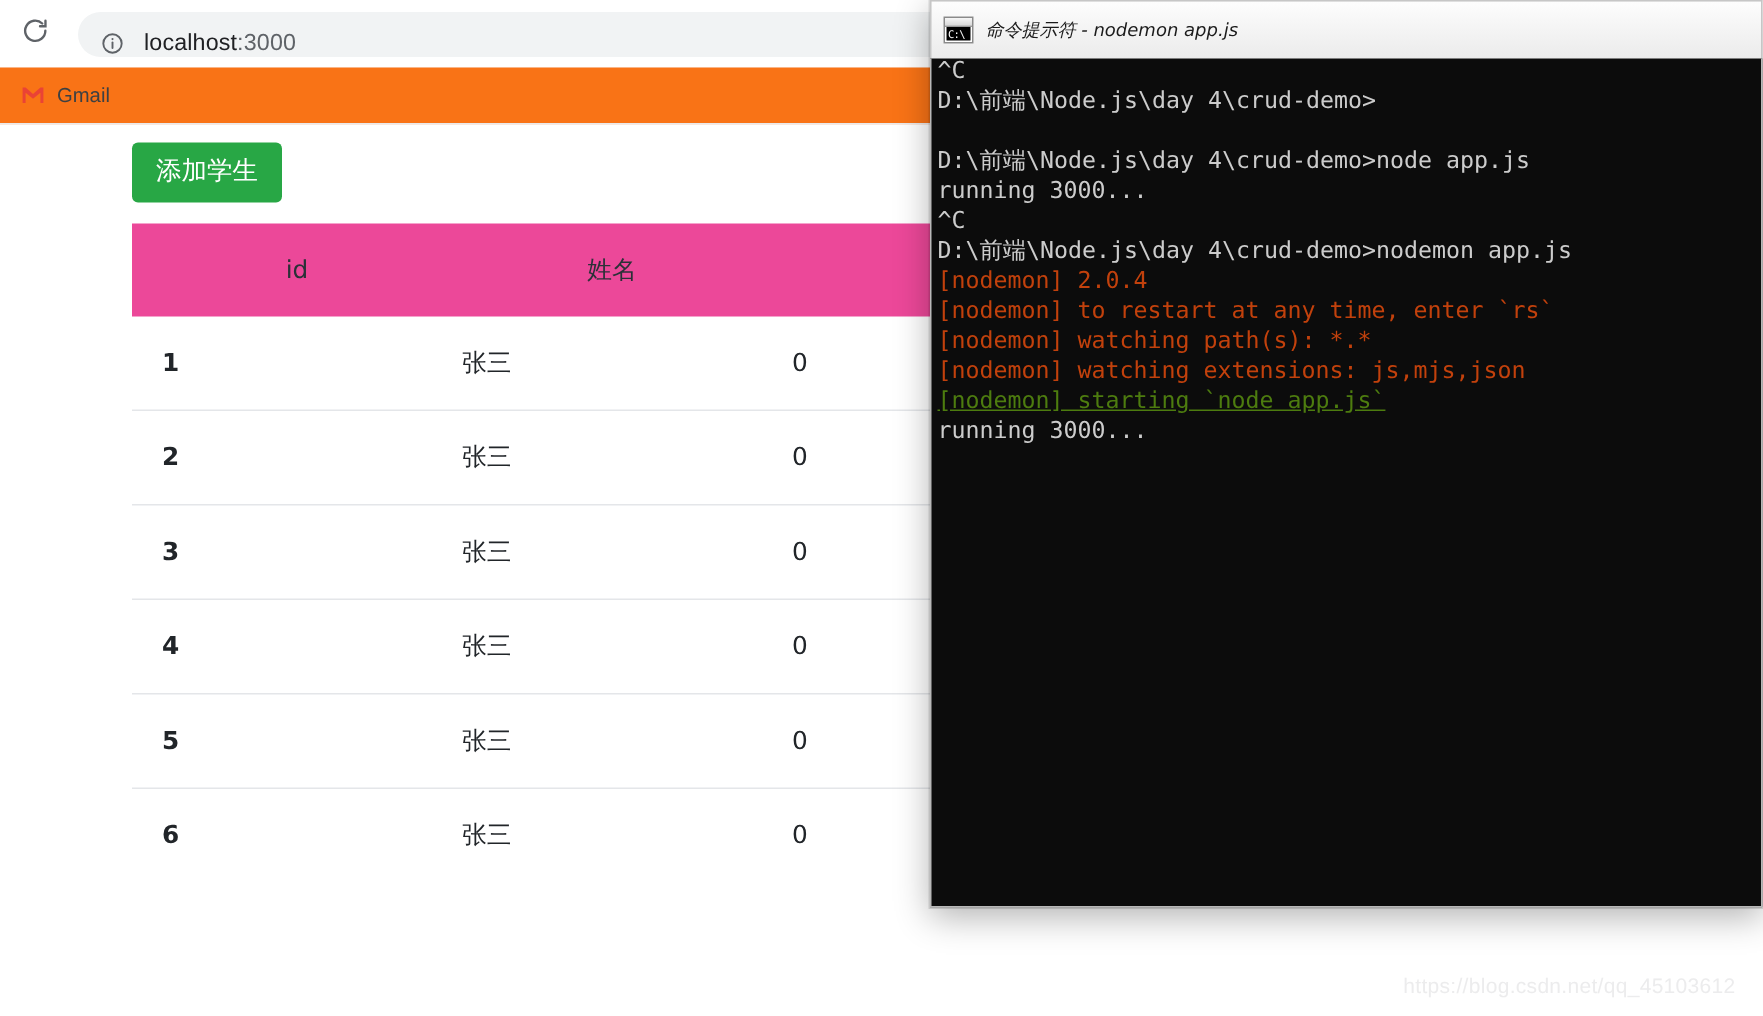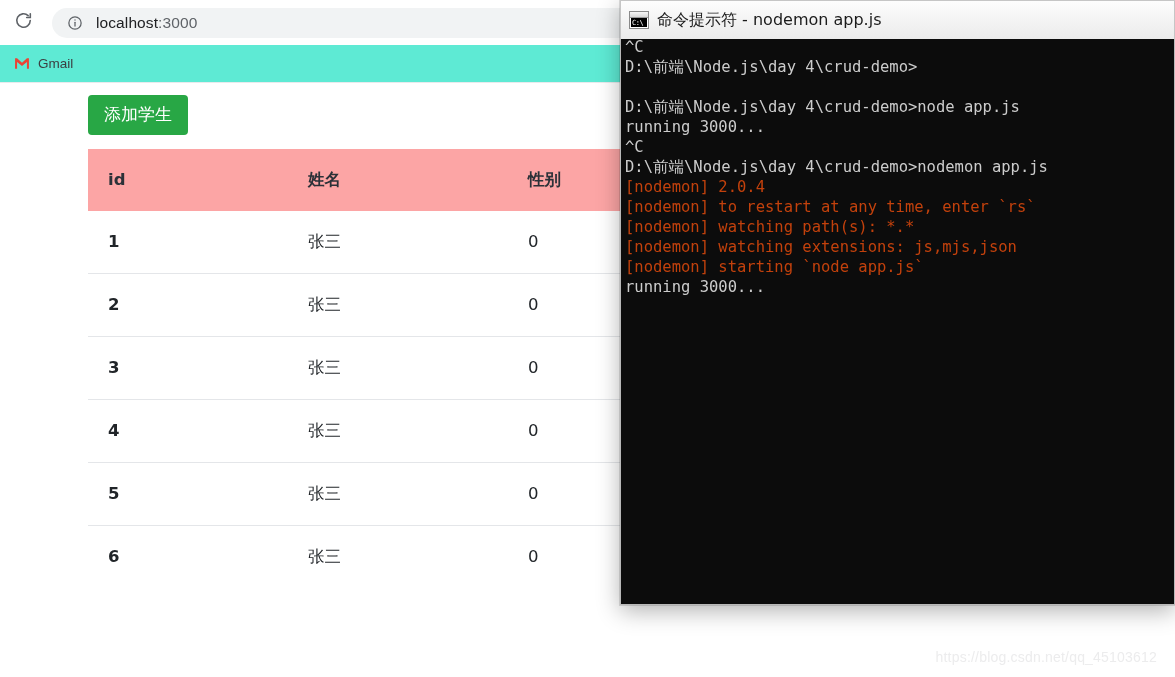--- a/index.html
+++ b/index.html
@@ -45,21 +45,21 @@
     cursor: pointer;
   }
   #omnibox {
     margin-left: 14px;
     height: 30px;
     flex: 1;
     max-width: 1110px;
     background: #f1f3f4;
     border-radius: 16px;
     display: flex;
-    align-items: center;
+    align-items: flex-end;
     padding: 0 14px;
     box-sizing: border-box;
     cursor: text;
   }
   #site-info-icon {
     width: 18px; height: 18px;
     margin-right: 12px;
     flex: 0 0 auto;
     display: flex;
     align-items: center;
@@ -72,21 +72,21 @@
     white-space: nowrap;
   }
   #omnibox-url .dim { color: #5f6368; }
 
   
   #bookmarks-bar {
     position: absolute;
     left: 0; top: 45px;
     width: 1155px;
     height: 37px;
-    background: #5eead4;
+    background: #f97316;
     border-bottom: 1px solid #e8eaed;
     display: flex;
     align-items: center;
   }
   .bookmark-item {
     display: flex;
     align-items: center;
     height: 26px;
     padding: 0 8px;
     margin-left: 6px;
@@ -150,24 +150,24 @@
     text-align: center;
   }
 
   #students-table {
     margin-top: 14px;
     width: 980px;
     border-collapse: collapse;
     table-layout: fixed;
   }
   #students-table th {
-    background: #fca5a5;
-    text-align: left;
+    background: #ec4899;
+    text-align: center;
     font-size: 16.5px;
-    font-weight: bold;
+    font-weight: normal;
     color: #2b3138;
     padding: 20px 0 20px 20px;
     border: none;
     font-family: "DejaVu Sans", "Liberation Sans", sans-serif;
   }
   #students-table td {
     font-size: 16.5px;
     color: #212529;
     padding: 20px 0 20px 20px;
     border-top: 1px solid #e4e6e9;
@@ -236,24 +236,25 @@
     color: #ffffff;
     font-family: "DejaVu Sans Mono", monospace;
     font-size: 7px;
     line-height: 10px;
     text-align: left;
     padding-left: 1px;
     letter-spacing: -0.5px;
     overflow: hidden;
   }
   #cmd-title-text {
-    font-size: 16px;
+    font-size: 12px;
     color: #1b1b1b;
     white-space: nowrap;
     font-family: "DejaVu Sans", "Liberation Sans", sans-serif;
+    font-style: italic;
   }
   #cmd-console {
     position: relative;
     height: 566px;
     background: #0c0c0c;
     border: 1px solid #b9b9b9;
     border-top: none;
     box-sizing: border-box;
     overflow: hidden;
     padding: 0px 0 0 4px;
@@ -263,21 +264,21 @@
     font-size: 15.5px;
     line-height: 20px;
     white-space: pre;
     color: #cccccc;
     letter-spacing: 0px;
     margin-top: -2px;
   }
   .cmd-line { height: 20px; }
   .seg-default { color: #cccccc; }
   .seg-yellow  { color: #c2410c; }
-  .seg-green   { color: #c2410c; }
+  .seg-green   { color: #4d7c0f; text-decoration: underline; }
 </style>
 </head>
 <body>
 
 <div id="browser-window">
 
   <div id="browser-toolbar">
     <div id="reload-button">
       <span>
         <svg width="19" height="19" viewBox="0 0 24 24" fill="none" stroke="#5f6368" stroke-width="2" stroke-linecap="round">

